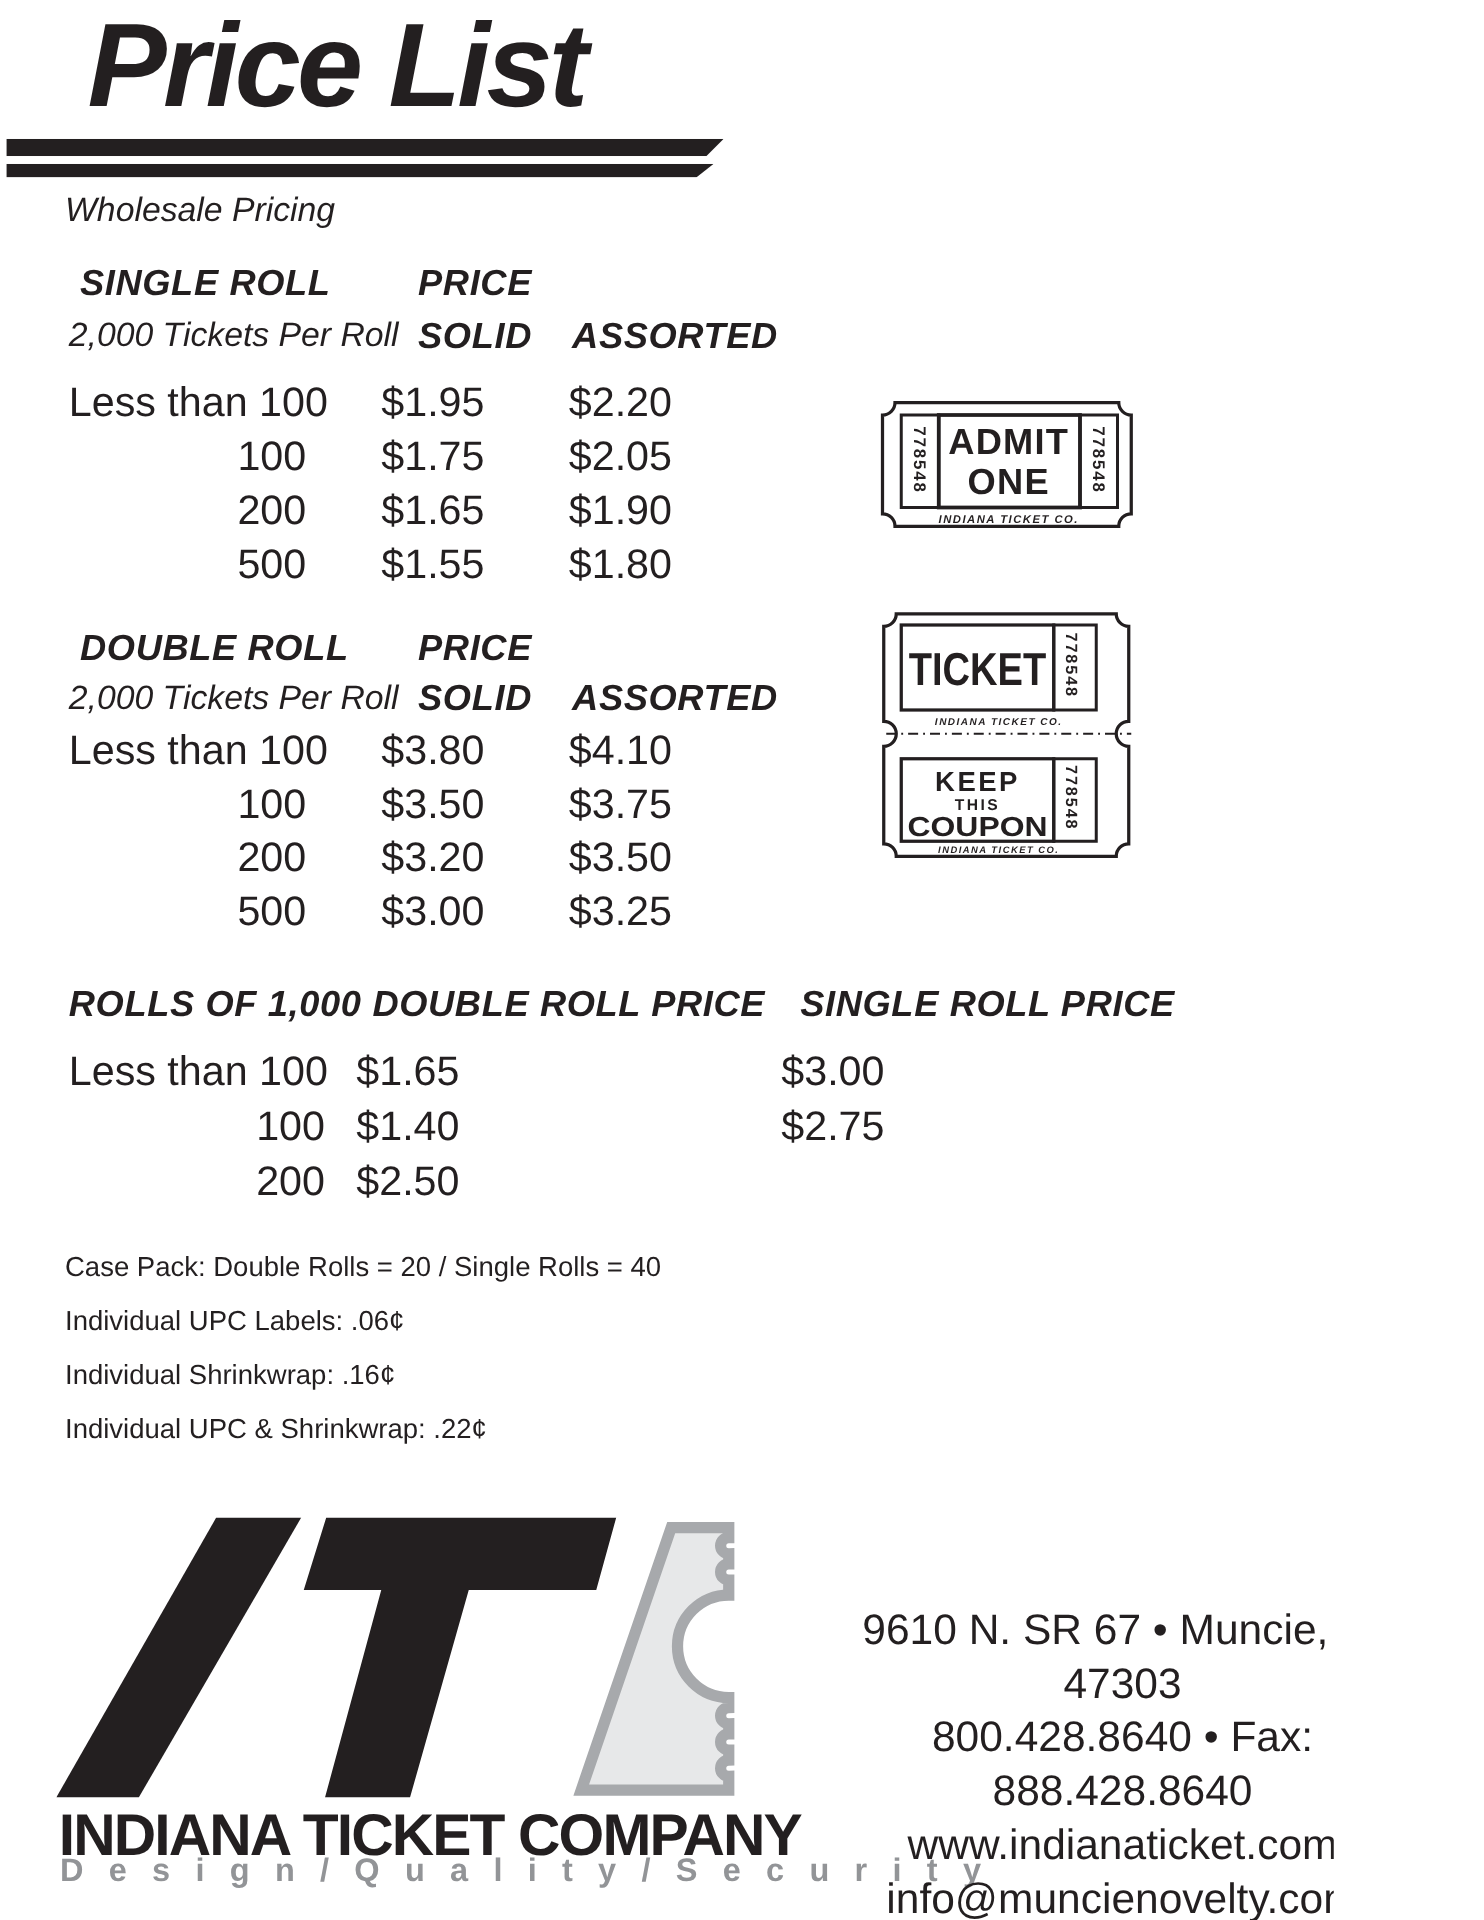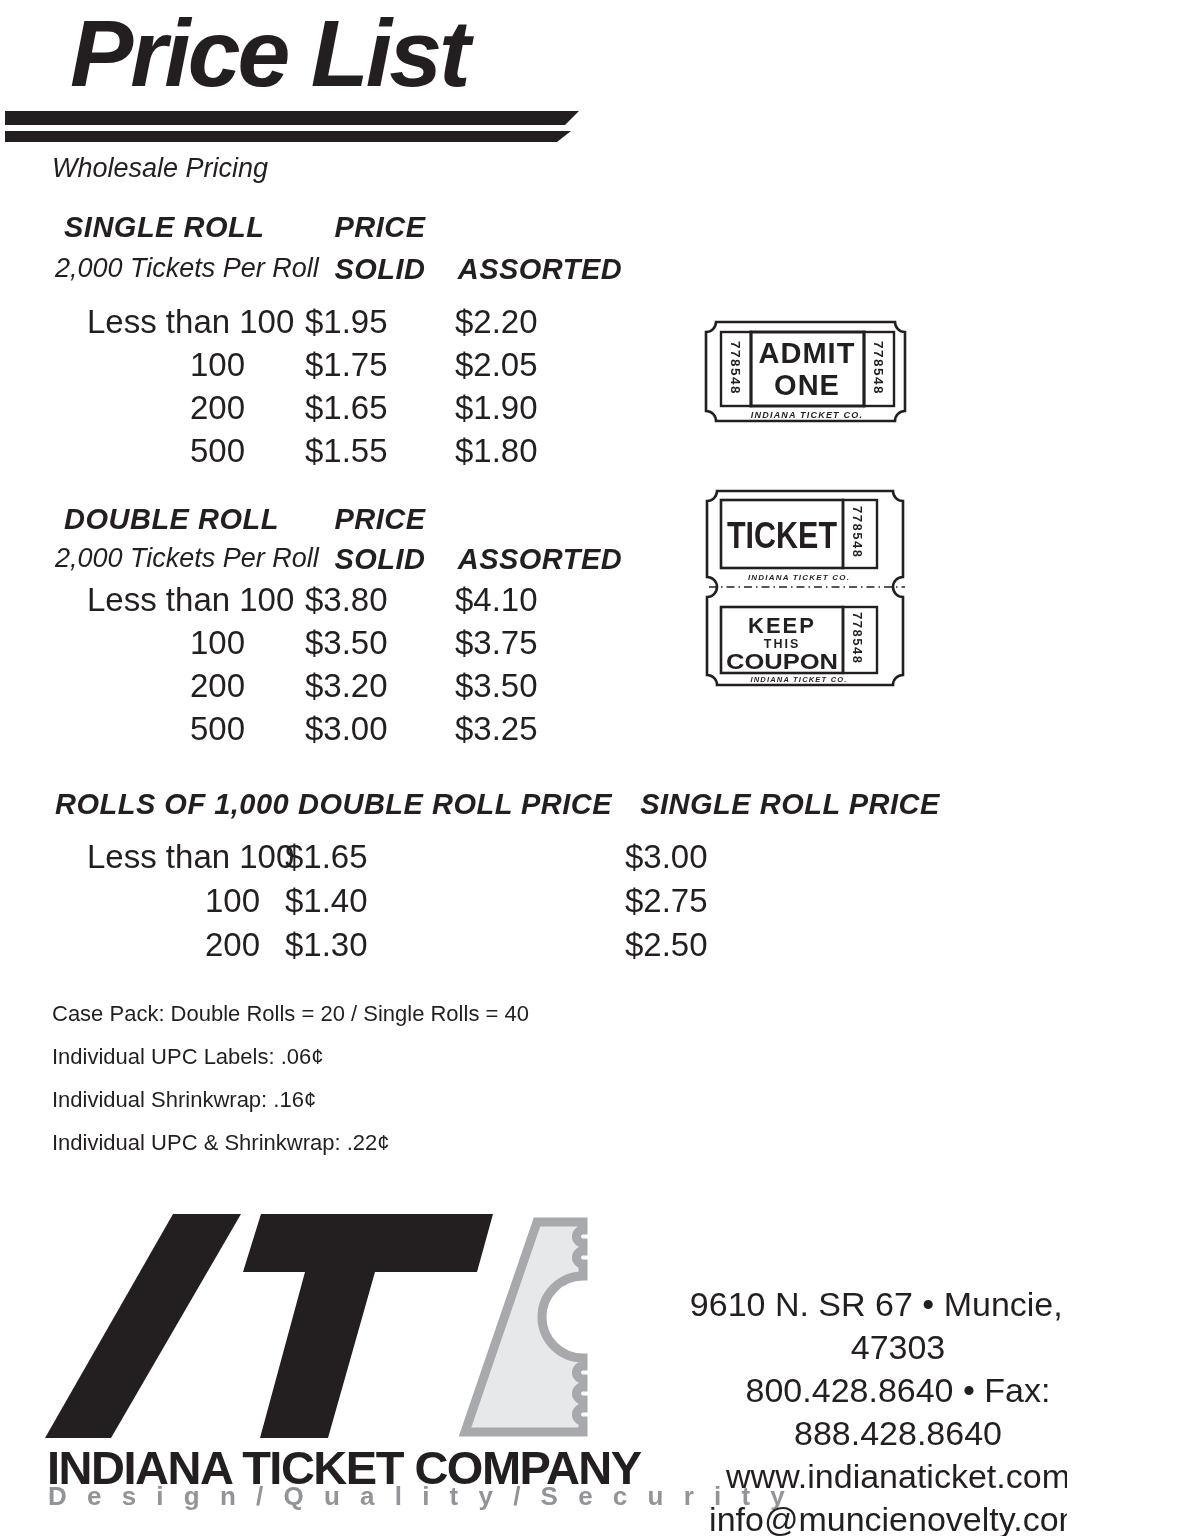--- a/index.html
+++ b/index.html
@@ -22,21 +22,21 @@
   
   .ptable { display:grid; }
   .t1 { left:55px; top:211px; grid-template-columns:250px 150px 170px; grid-template-rows:42px 50px 43px 43px 43px 43px; }
   .t2 { left:55px; top:503px; grid-template-columns:250px 150px 170px; grid-template-rows:40px 38px 43px 43px 43px 43px; }
   .t3 { left:55px; top:788px; grid-template-columns:230px 340px 330px; grid-template-rows:50px 44px 44px 44px; }
   .cell { white-space:nowrap; }
   .hname { font-weight:bold; font-style:italic; font-size:29px; letter-spacing:0.5px; }
   .padL { padding-left:9px; }
   .ctr { text-align:center; }
   .subhead { font-style:italic; font-size:27px; }
-  .qty { text-align:right; padding-right:60px; font-size:33px;margin-left:32px; }
+  .qty { text-align:right; padding-right:60px; font-size:33px; }
   .t3 .qty { padding-right:25px; }
   .price { font-size:33px; }
 
   
   .notes { left:52px; top:992px; }
   .note { font-size:22px; line-height:43px; white-space:nowrap; }
 
   
   .company-name { left:47px; top:1440px; font-size:47px; font-weight:bold; letter-spacing:-1.5px; white-space:nowrap; }
   .tagline { left:48px; top:1481px; font-size:26px; font-weight:bold; letter-spacing:6.5px; color:#929497; white-space:nowrap; }
@@ -106,21 +106,20 @@
     <div class="cell hname ctr">DOUBLE ROLL PRICE</div>
     <div class="cell hname ctr">SINGLE ROLL PRICE</div>
 
     <div class="cell qty">Less than 100</div>
     <div class="cell price">$1.65</div>
     <div class="cell price">$3.00</div>
     <div class="cell qty">100</div>
     <div class="cell price">$1.40</div>
     <div class="cell price">$2.75</div>
     <div class="cell qty">200</div>
-    <div class="cell price">$1.30</div>
     <div class="cell price">$2.50</div>
   </div>
 
   <svg class="abs" style="left:702px; top:318px;" width="211" height="111" viewBox="0 0 211 111">
     <path d="M14,4 H193 A10,10 0 0 0 203,14 V93 A10,10 0 0 0 193,103 H14 A10,10 0 0 0 4,93 V14 A10,10 0 0 0 14,4 Z" fill="#ffffff" stroke="#231f20" stroke-width="2.6"></path>
     <rect x="19" y="14" width="30" height="74" fill="none" stroke="#231f20" stroke-width="2.4"></rect>
     <rect x="49" y="14" width="113" height="74" fill="none" stroke="#231f20" stroke-width="3"></rect>
     <rect x="162" y="14" width="30" height="74" fill="none" stroke="#231f20" stroke-width="2.4"></rect>
     <text class="tk-serial" transform="translate(29,23) rotate(90)" font-size="13.5">778548</text>
     <text class="tk-serial" transform="translate(172,23) rotate(90)" font-size="13.5">778548</text>

